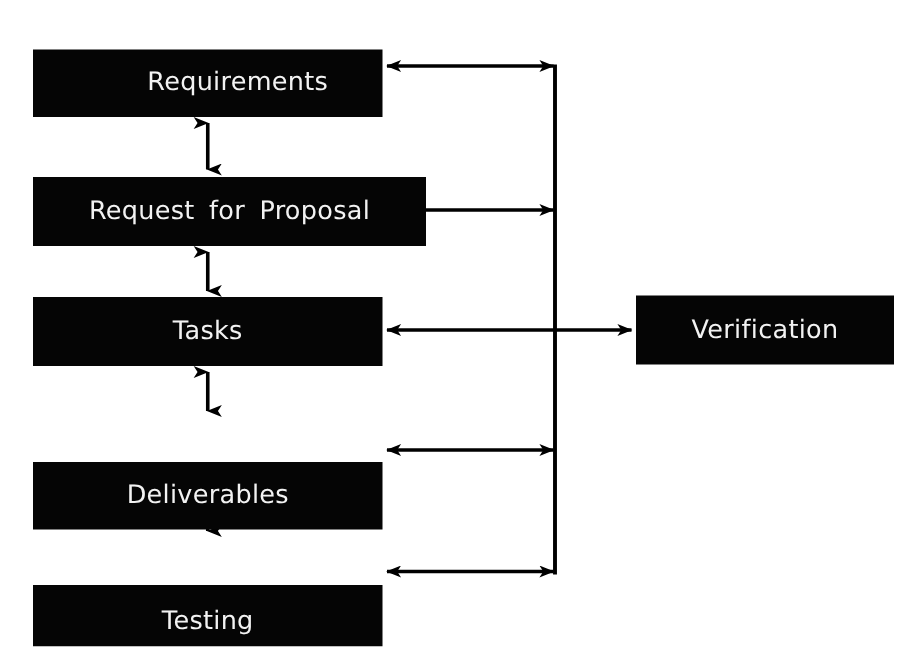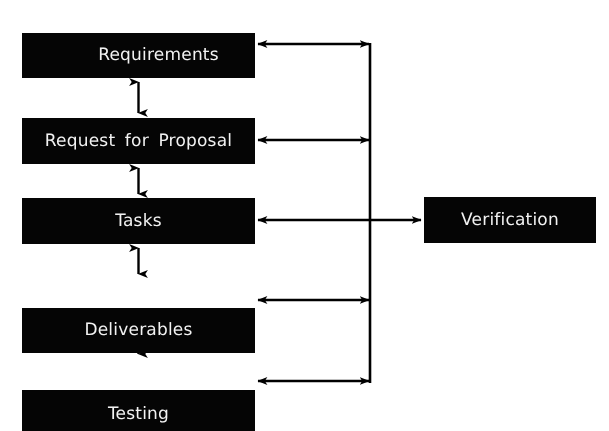--- a/index.html
+++ b/index.html
@@ -42,21 +42,21 @@
   }
   .node-label {
     display: block;
     white-space: nowrap;
   }
   .wordspaced {
     word-spacing: 4px;
   }
   
   #node-requirements { left: 22px;  top: 33px;  width: 233px; height: 45px; padding-left: 40px; }
-  #node-rfp          { left: 22px;  top: 118px; width: 233px; height: 46px; }
+  #node-rfp          { left: 22px;  top: 118px; width: 262px; height: 46px; }
   #node-tasks        { left: 22px;  top: 198px; width: 233px; height: 46px; }
   #node-deliverables { left: 22px;  top: 278px; width: 233px; height: 45px; margin-top: 30px; }
   #node-testing      { left: 22px;  top: 358px; width: 233px; height: 48px; margin-top: 32px; }
   
   #node-verification { left: 424px; top: 197px; width: 172px; height: 46px; }
 </style>
 </head>
 <body>
 
 <div id="canvas">

